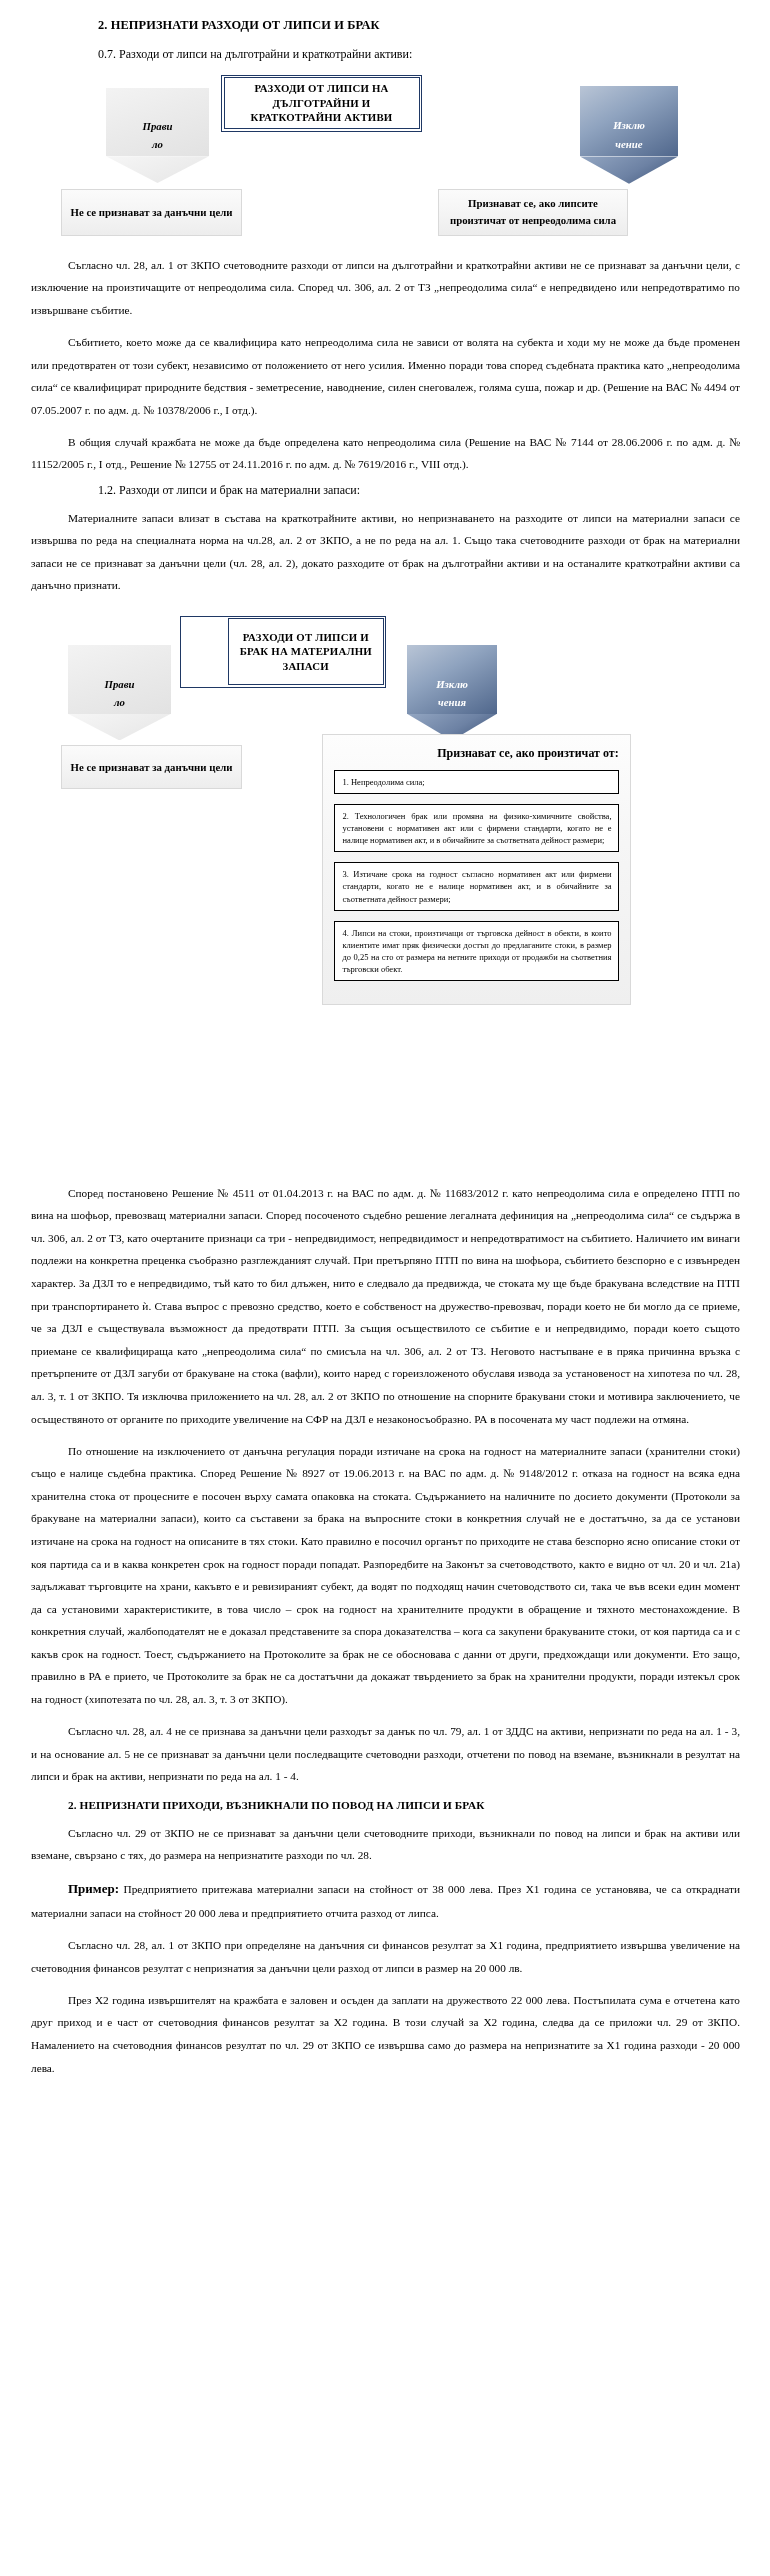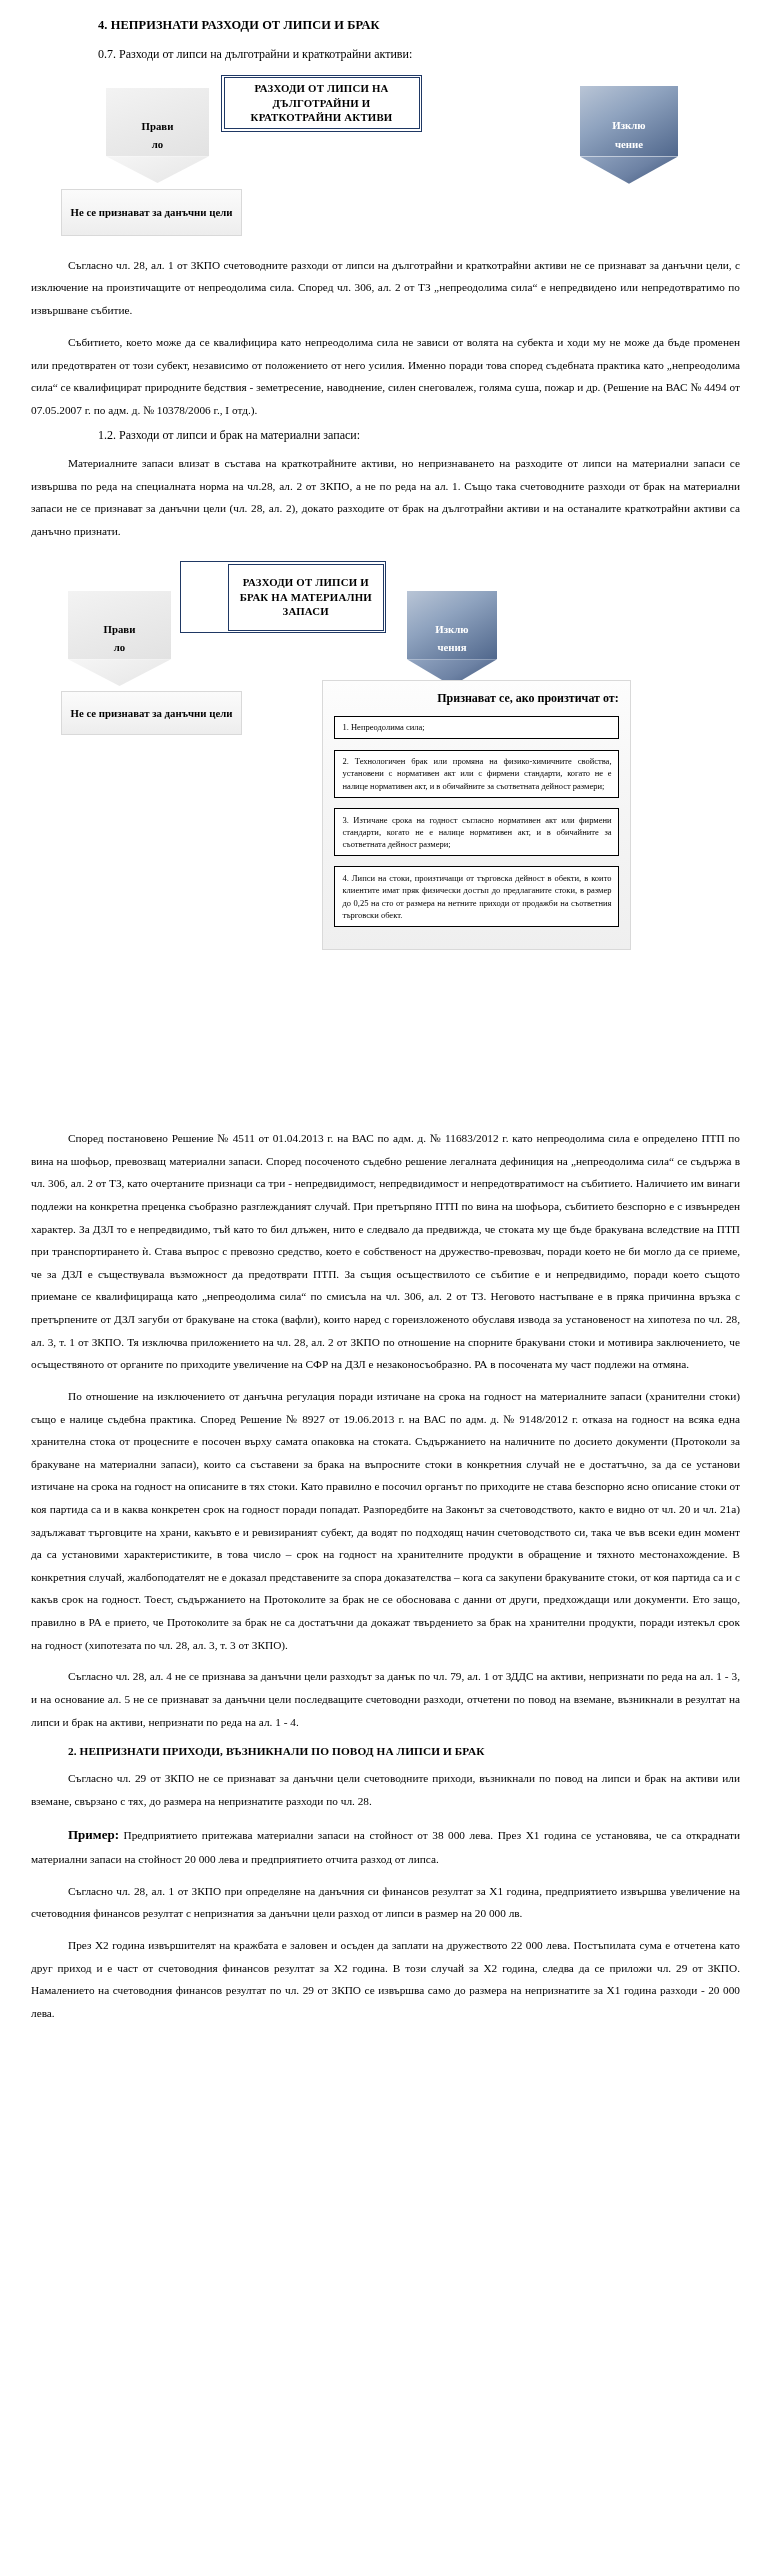--- a/index.html
+++ b/index.html
@@ -48,20 +48,21 @@
   }
   .diagram-1 { height: 170px; }
   .diagram-2 { height: 562px; }
 
   
   .block-arrow {
     position: absolute;
     display: flex;
     align-items: center;
     justify-content: center;
+    font-style: italic;
   }
   .arrow-stem {
     position: absolute;
     top: 0;
     left: 0;
     width: 100%;
     height: 72%;
   }
   .arrow-head {
     position: absolute;
@@ -175,21 +176,21 @@
   .example-label {
     font-size: 13px;
     font-weight: bold;
   }
 </style>
 </head>
 <body>
 
 <div class="page">
 
-  <h1 class="doc-heading">4. НЕПРИЗНАТИ РАЗХОДИ ОТ ЛИПСИ И БРАК</h1>
+  <h1 class="doc-heading">2. НЕПРИЗНАТИ РАЗХОДИ ОТ ЛИПСИ И БРАК</h1>
 
   <div class="subheading">0.7. Разходи от липси на дълготрайни и краткотрайни активи:</div>
 
   <div class="diagram diagram-1">
 
     <div class="block-arrow arrow-grey" style="left:75px; top:13.4px; width:103px; height:95px;">
       <span class="arrow-stem"></span>
       <span class="arrow-head"></span>
       <span class="arrow-label"><span id="d1-left">Прави<br>ло</span></span>
     </div>
@@ -203,25 +204,29 @@
     <div class="block-arrow arrow-blue" style="left:549px; top:11.3px; width:98px; height:98px;">
       <span class="arrow-stem"></span>
       <span class="arrow-head"></span>
       <span class="arrow-label"><span id="d1-right">Изклю<br>чение</span></span>
     </div>
 
     <div class="result-box" style="left:30px; top:114px; width:181px; height:47px;">
       <div class="result-box-text">Не се признават за данъчни цели</div>
     </div>
 
+    <div class="result-box" style="left:407px; top:114px; width:190px; height:47px;">
+      <div class="result-box-text">Признават се, ако липсите произтичат от непреодолима сила</div>
+    </div>
 
   </div>
 
   <p class="body-text">Съгласно чл. 28, ал. 1 от ЗКПО счетоводните разходи от липси на дълготрайни и краткотрайни активи не се признават за данъчни цели, с изключение на произтичащите от непреодолима сила. Според чл. 306, ал. 2 от ТЗ „непреодолима сила“ е непредвидено или непредотвратимо по извършване събитие.</p>
   <p class="body-text">Събитието, което може да се квалифицира като непреодолима сила не зависи от волята на субекта и ходи му не може да бъде променен или предотвратен от този субект, независимо от положението от него усилия. Именно поради това според съдебната практика като „непреодолима сила“ се квалифицират природните бедствия - земетресение, наводнение, силен снеговалеж, голяма суша, пожар и др. (Решение на ВАС № 4494 от 07.05.2007 г. по адм. д. № 10378/2006 г., I отд.).</p>
+  <p class="body-text">В общия случай кражбата не може да бъде определена като непреодолима сила (Решение на ВАС № 7144 от 28.06.2006 г. по адм. д. № 11152/2005 г., I отд., Решение № 12755 от 24.11.2016 г. по адм. д. № 7619/2016 г., VIII отд.).</p>
 
   <div class="subheading" style="margin-top:7.2px;">1.2. Разходи от липси и брак на материални запаси:</div>
 
   <p class="body-text">Материалните запаси влизат в състава на краткотрайните активи, но непризнаването на разходите от липси на материални запаси се извършва по реда на специалната норма на чл.28, ал. 2 от ЗКПО, а не по реда на ал. 1. Също така счетоводните разходи от брак на материални запаси не се признават за данъчни цели (чл. 28, ал. 2), докато разходите от брак на дълготрайни активи и на останалите краткотрайни активи са данъчно признати.</p>
 
   <div class="diagram diagram-2">
 
     <div class="block-arrow arrow-grey" style="left:37px; top:35px; width:103px; height:95px;">
       <span class="arrow-stem"></span>
       <span class="arrow-head"></span>

